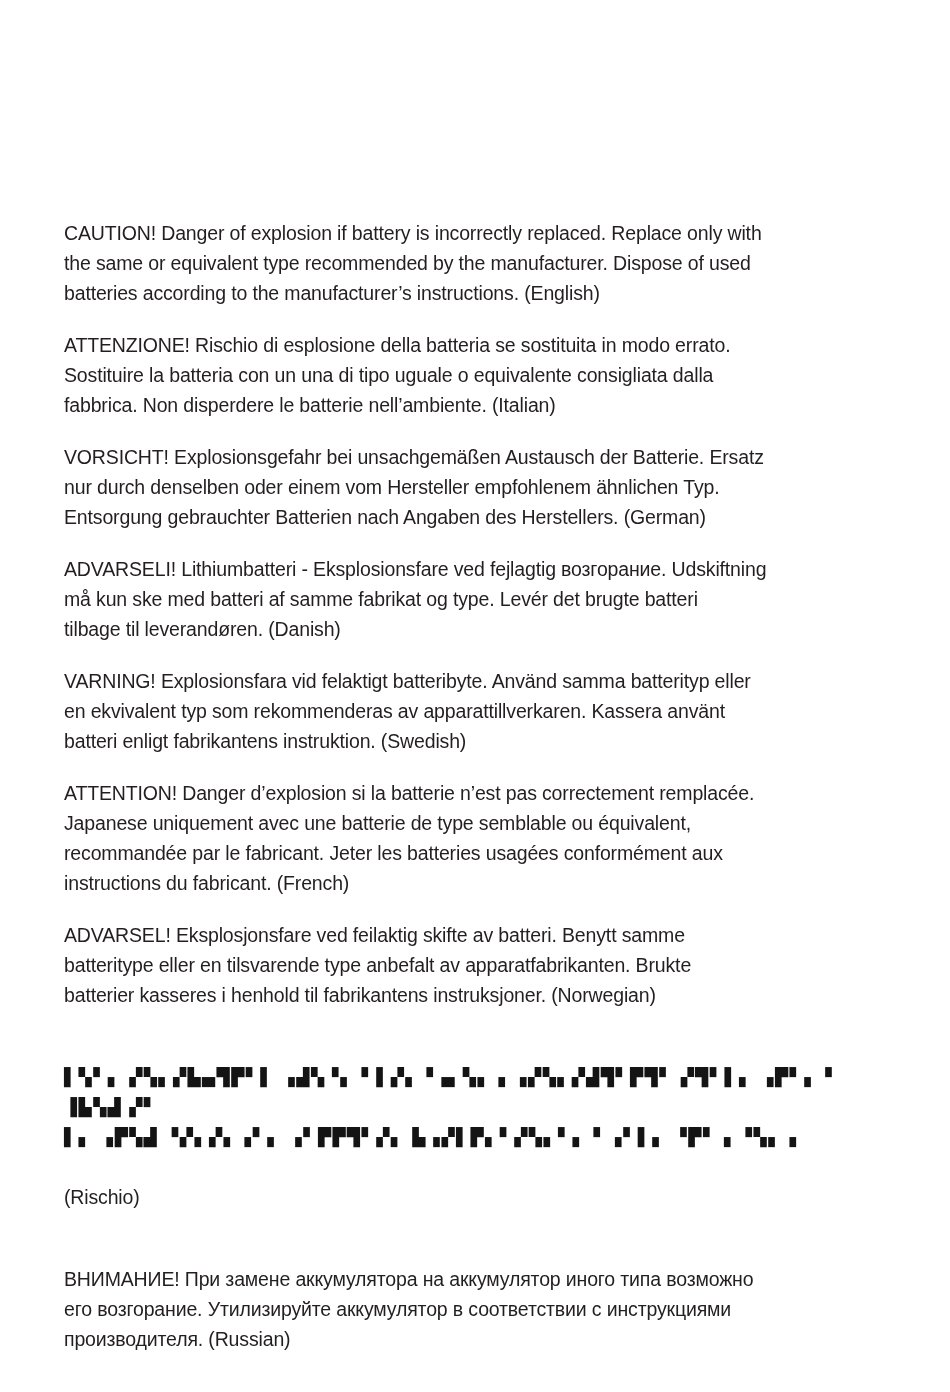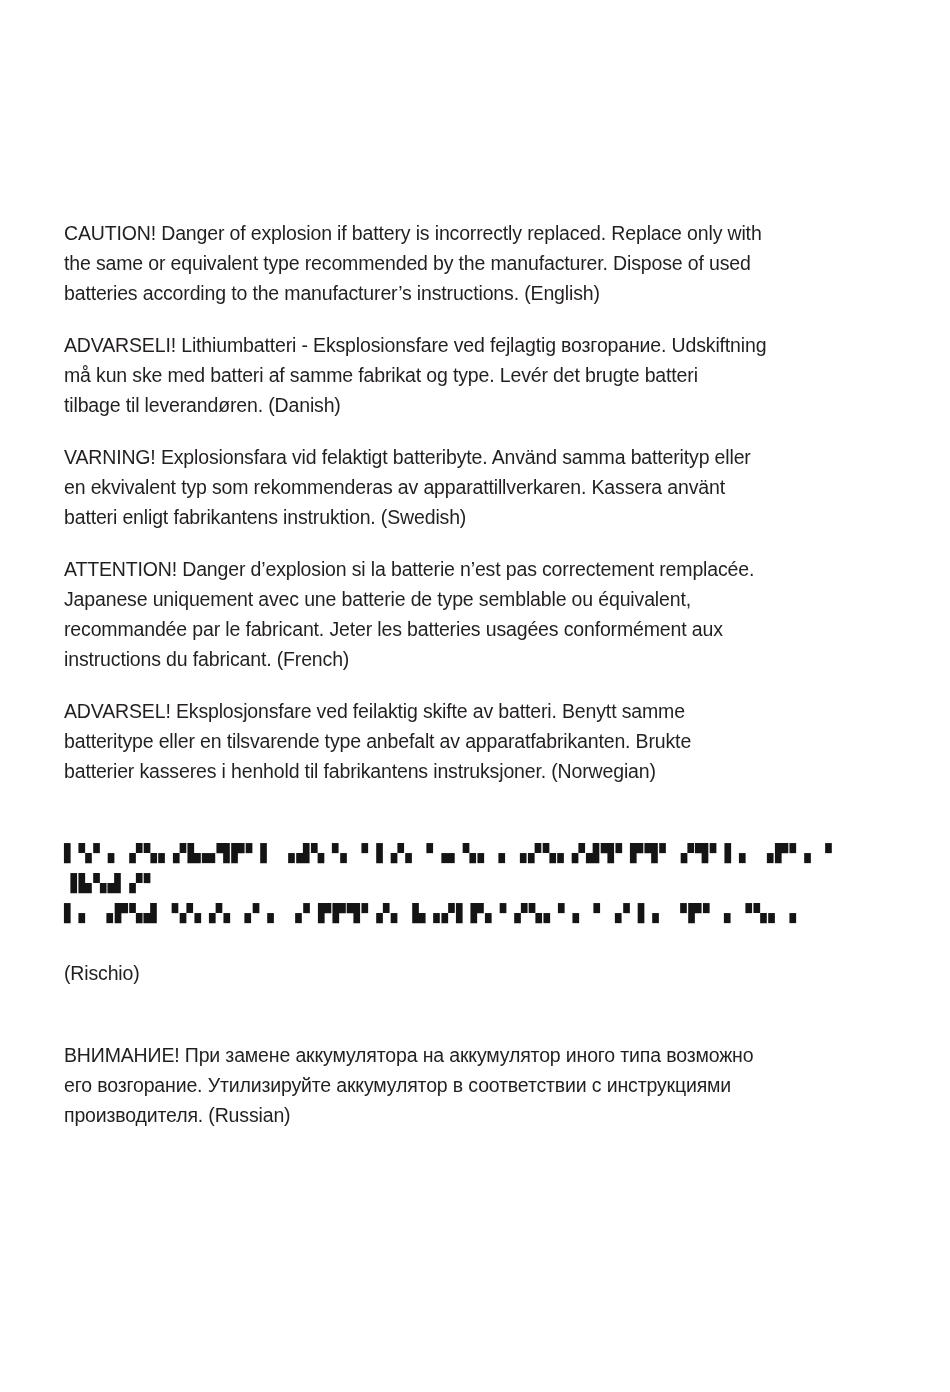--- a/index.html
+++ b/index.html
@@ -54,21 +54,27 @@
 </head>
 <body>
 
 <div class="page">
   <div class="content">
 
     <p class="para">CAUTION! Danger of explosion if battery is incorrectly replaced. Replace only with
 the same or equivalent type recommended by the manufacturer. Dispose of used
 batteries according to the manufacturer’s instructions. (English)</p>
 
+    <p class="para">ATTENZIONE! Rischio di esplosione della batteria se sostituita in modo errato.
+Sostituire la batteria con un una di tipo uguale o equivalente consigliata dalla
+fabbrica. Non disperdere le batterie nell’ambiente. (Italian)</p>
 
+    <p class="para">VORSICHT! Explosionsgefahr bei unsachgemäßen Austausch der Batterie. Ersatz
+nur durch denselben oder einem vom Hersteller empfohlenem ähnlichen Typ.
+Entsorgung gebrauchter Batterien nach Angaben des Herstellers. (German)</p>
 
     <p class="para">ADVARSELI! Lithiumbatteri - Eksplosionsfare ved fejlagtig возгорание. Udskiftning
 må kun ske med batteri af samme fabrikat og type. Levér det brugte batteri
 tilbage til leverandøren. (Danish)</p>
 
     <p class="para">VARNING! Explosionsfara vid felaktigt batteribyte. Använd samma batterityp eller
 en ekvivalent typ som rekommenderas av apparattillverkaren. Kassera använt
 batteri enligt fabrikantens instruktion. (Swedish)</p>
 
 

